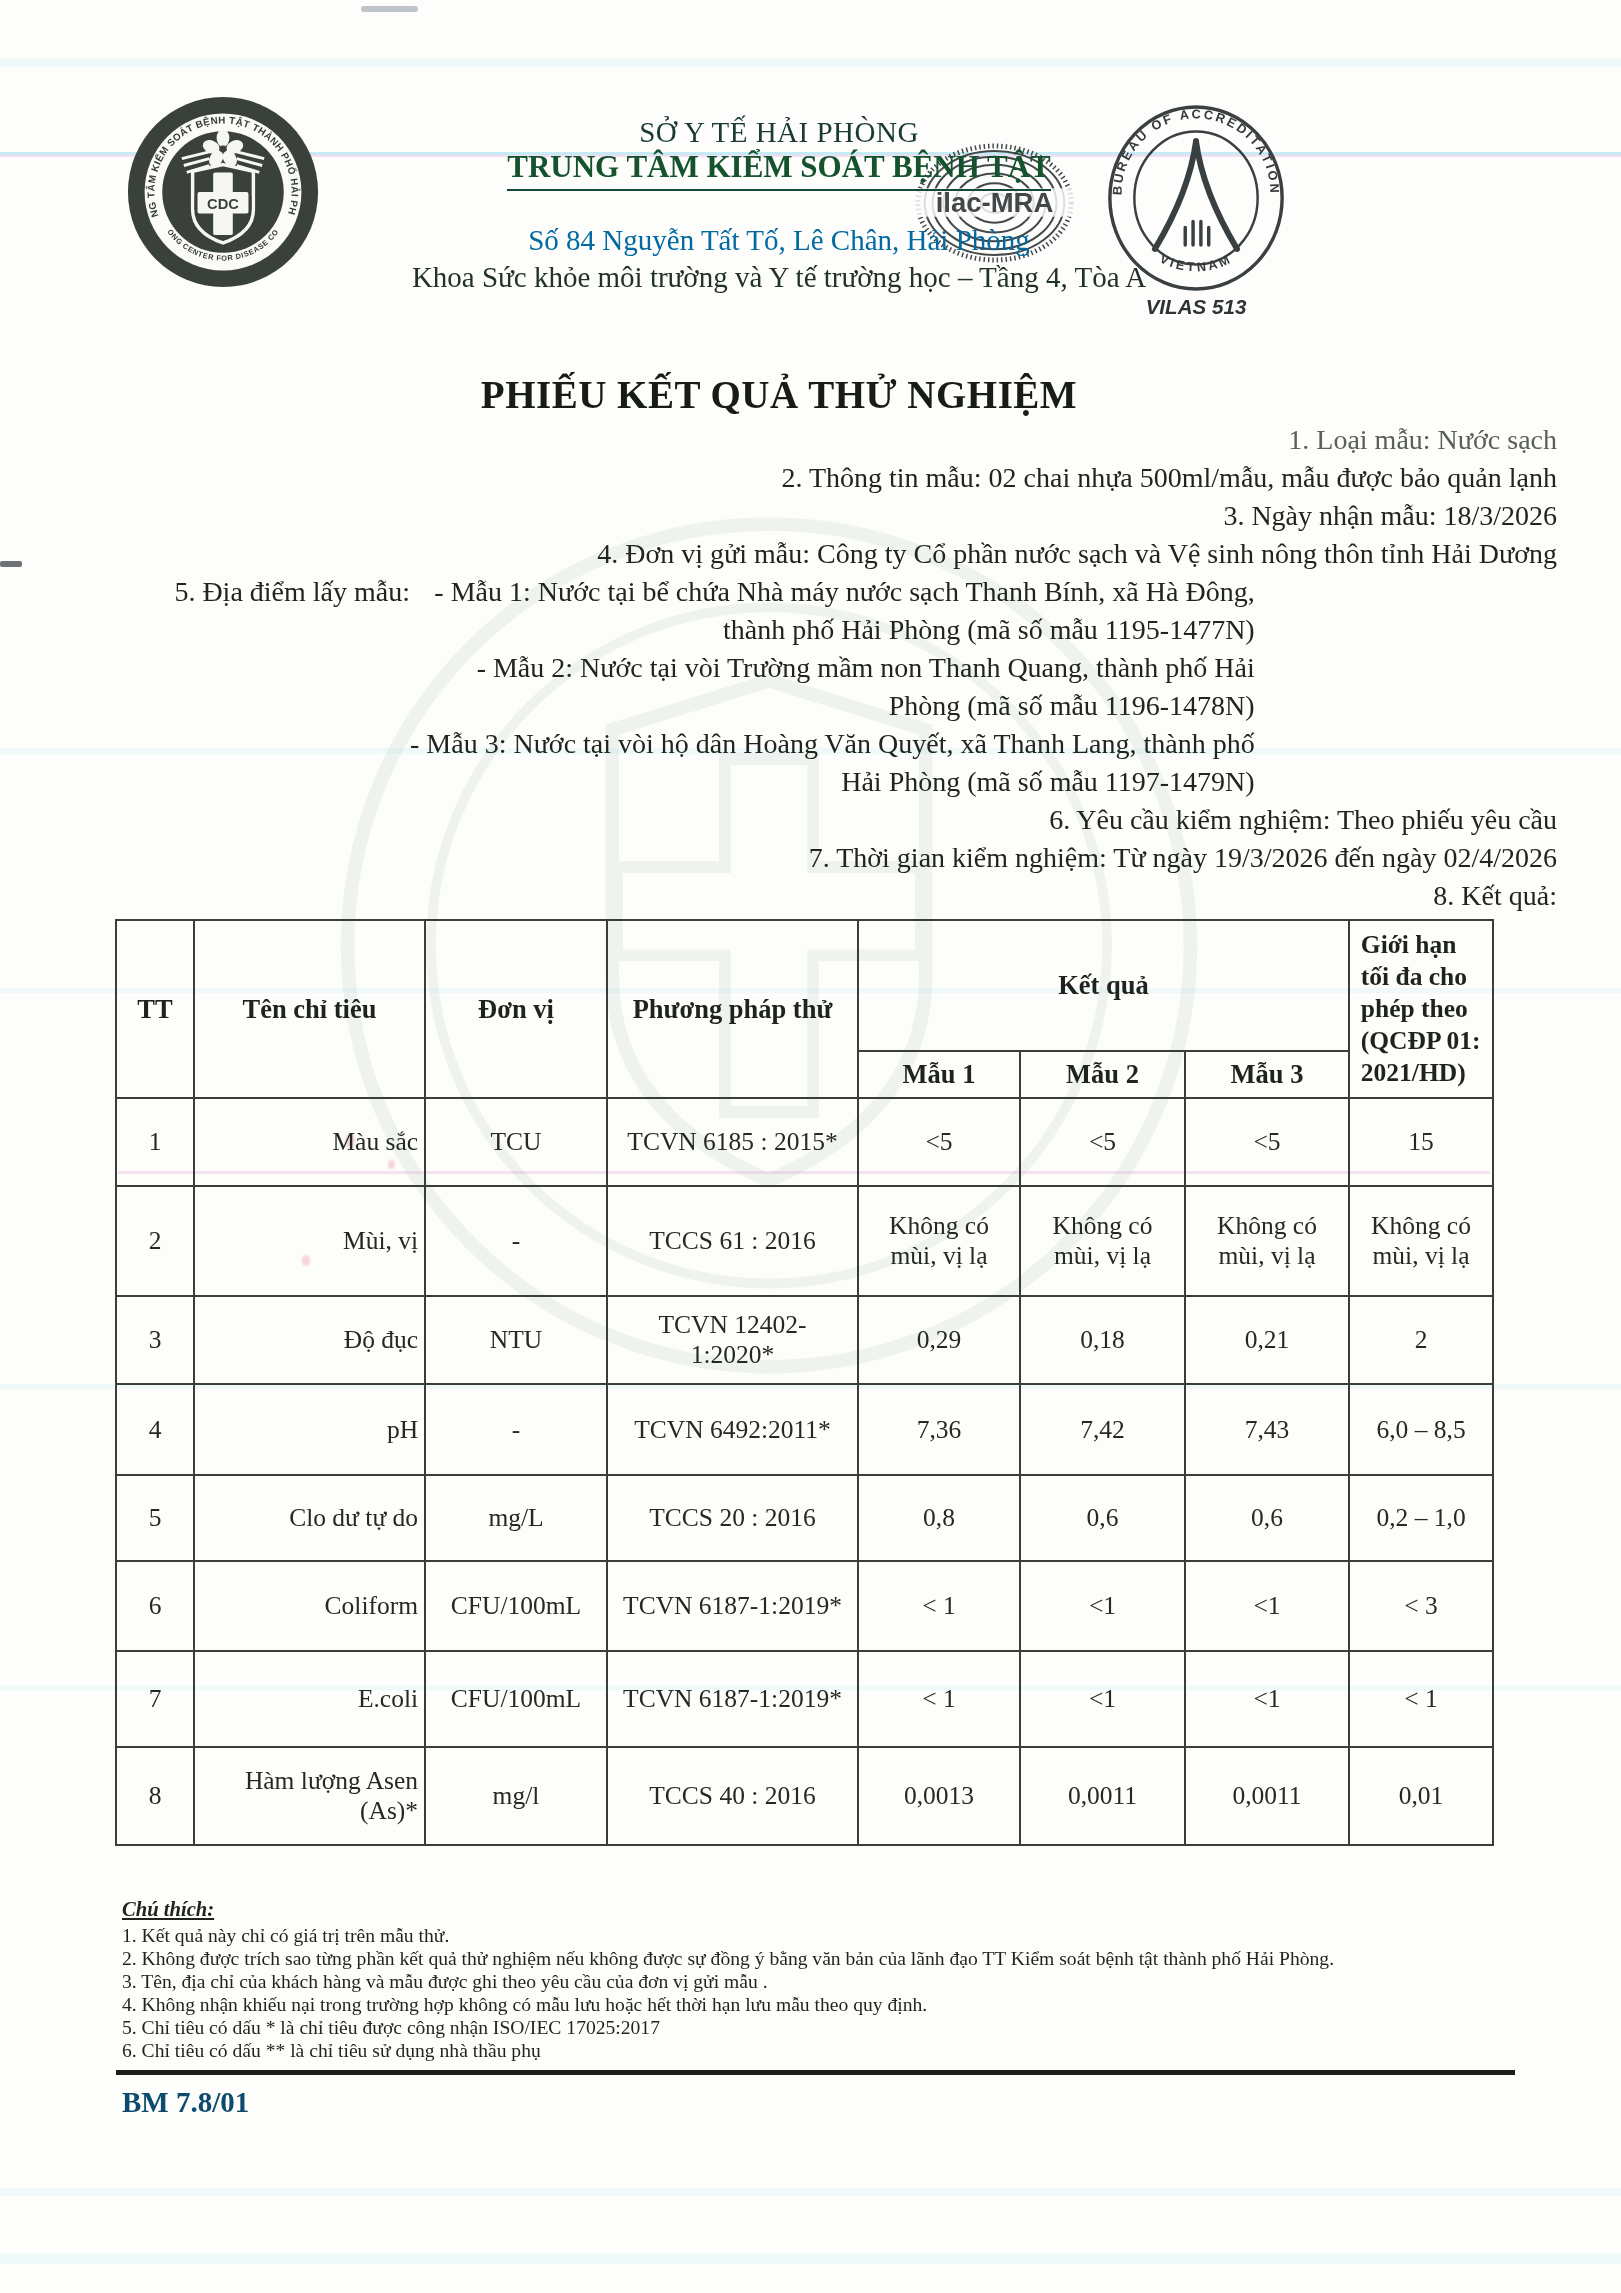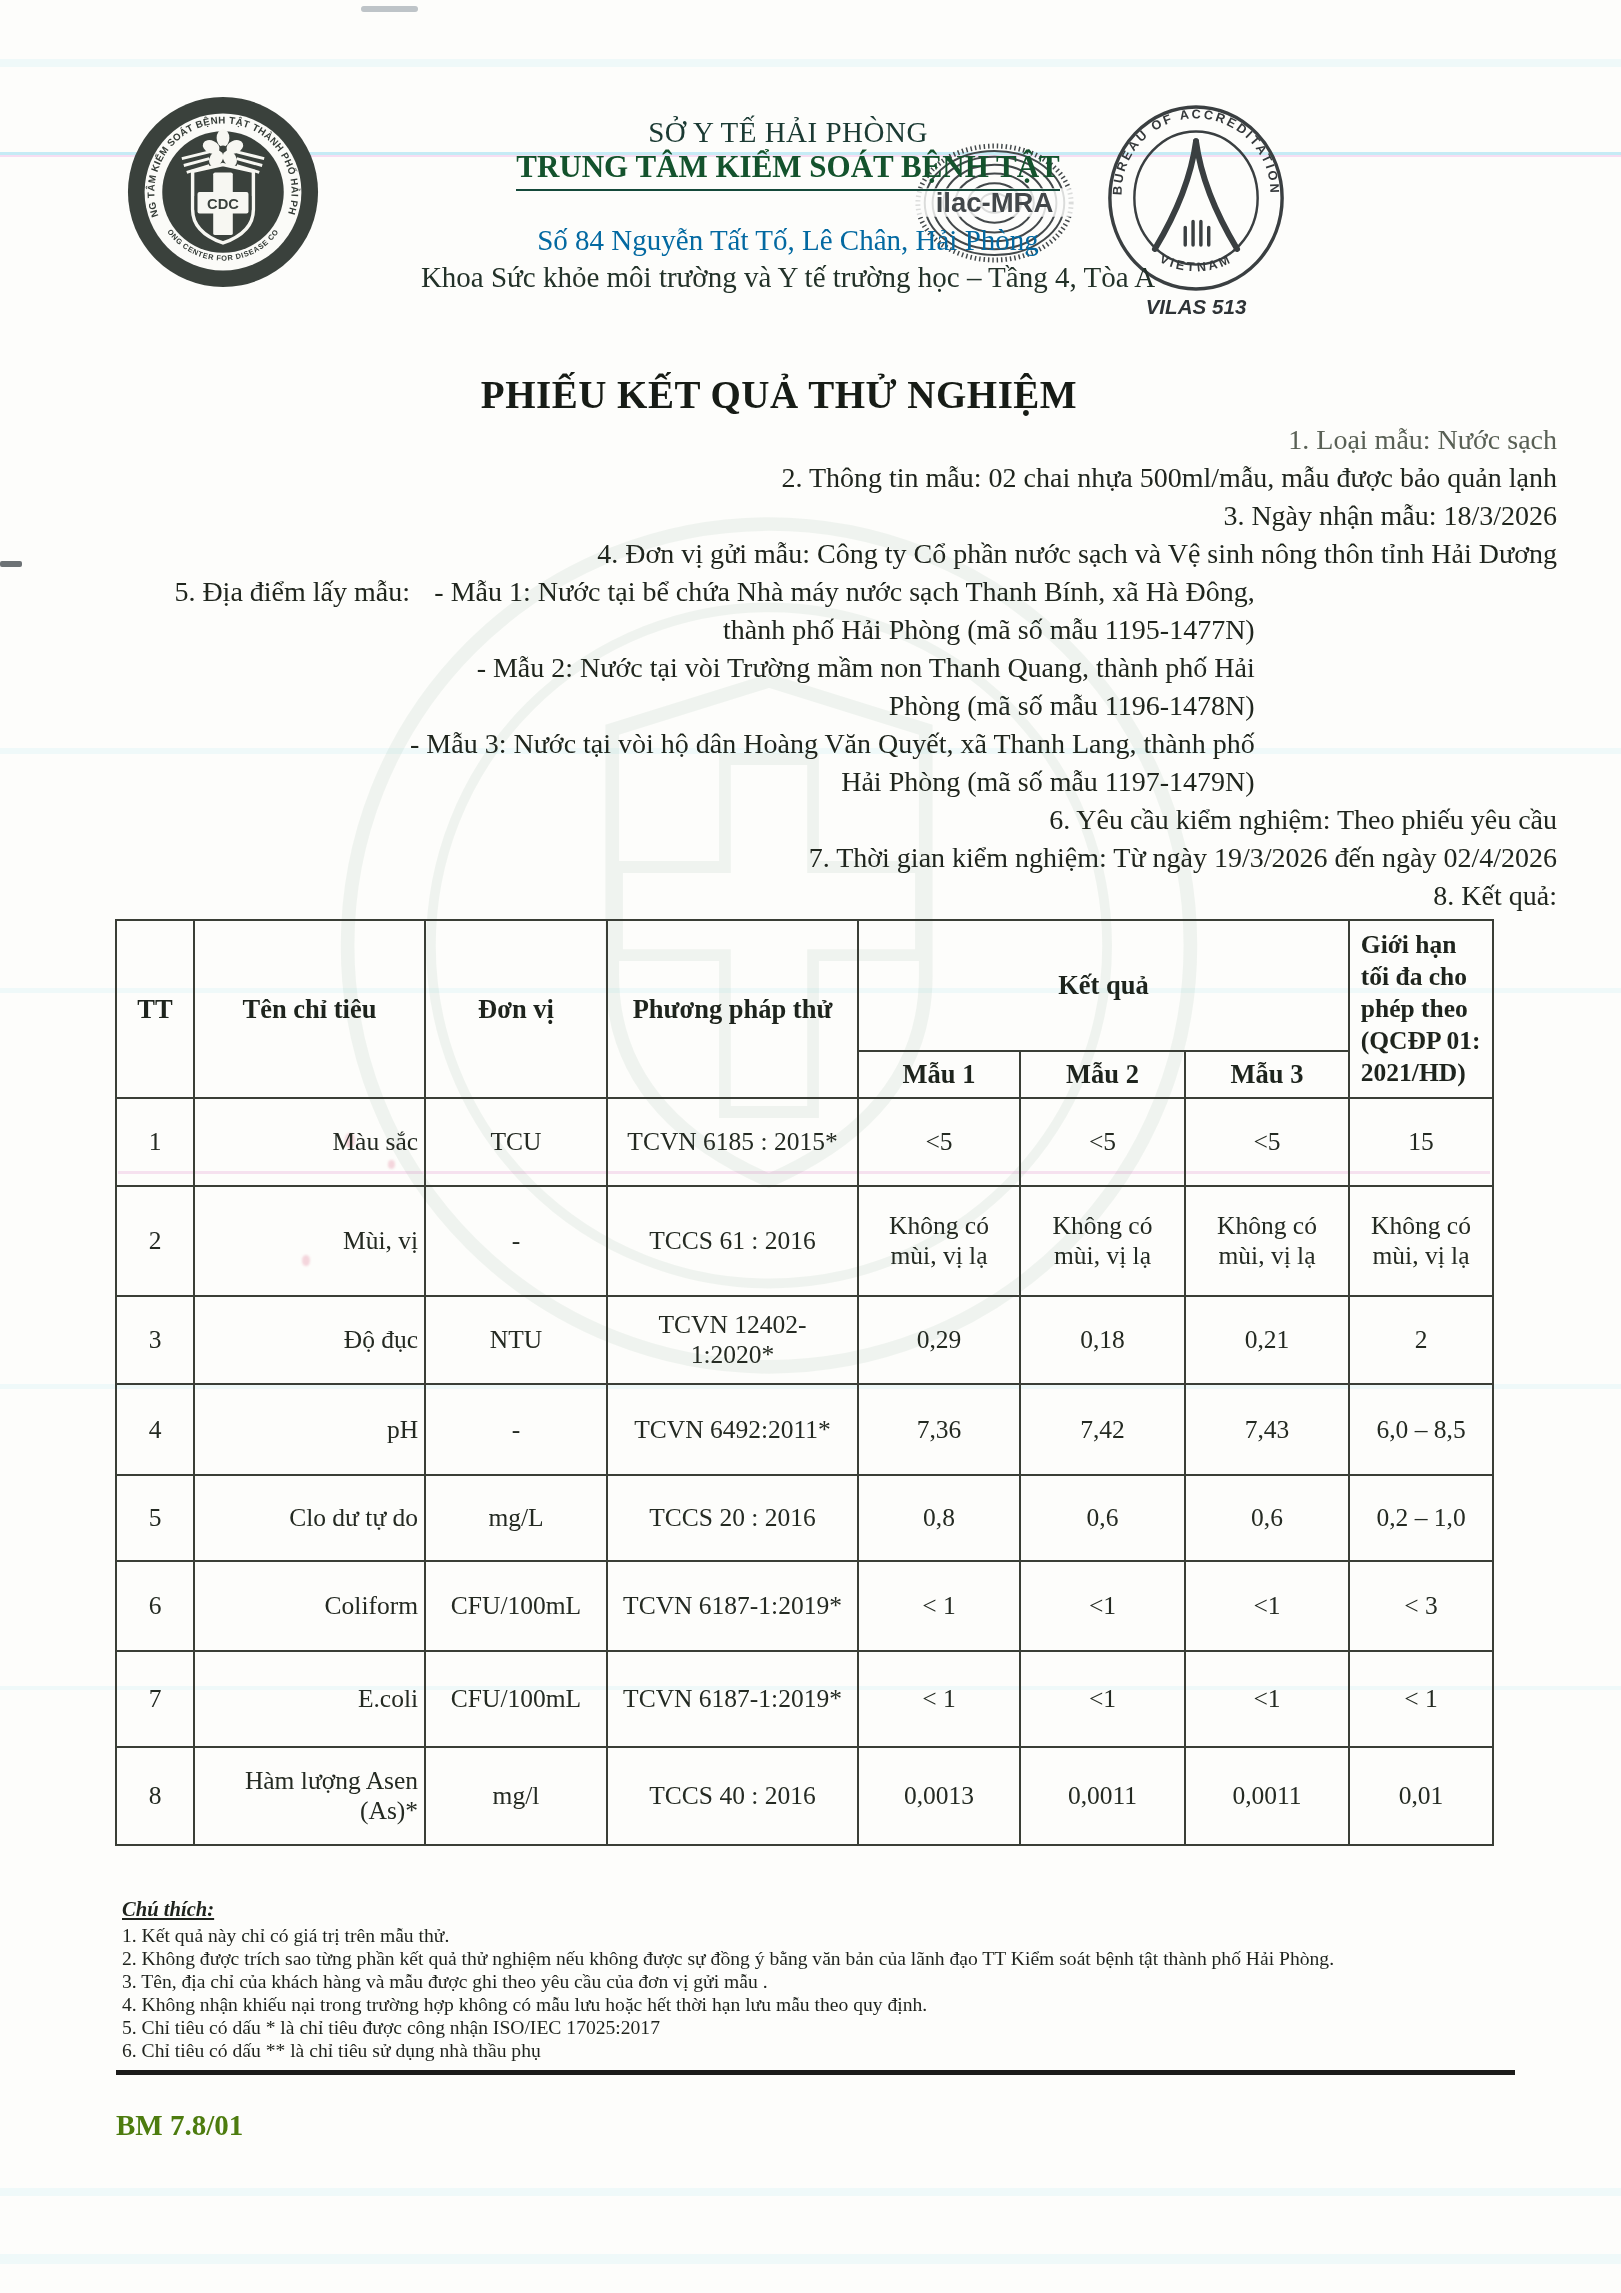--- a/index.html
+++ b/index.html
@@ -15,21 +15,21 @@
   .streak-cyan { left:0; top:152px; width:1621px; height:2.9px; background:rgba(130,212,238,0.45); }
   .streak-magenta { left:0; top:155px; width:1621px; height:2px; background:rgba(236,160,226,0.35); }
   .streak-pink { left:118px; top:1171px; width:1372px; height:2.9px; background:rgba(233,170,215,0.33); }
   .dash-top { left:361px; top:5.9px; width:57px; height:5.9px; background:#b3babe; border-radius:2.9px; opacity:.85; }
   .dash-left { left:0; top:561px; width:21.6px; height:5.9px; background:#6d7275; border-radius:2px; }
   .speck { background:rgba(224,122,150,0.30); border-radius:50%; filter:blur(1px); }
   
   .watermark { position:absolute; left:328px; top:426px; opacity:0.065; z-index:0; }
   
   .seal { position:absolute; left:125px; top:94px; z-index:1; }
-  .org-block { position:absolute; left:396px; top:116px; width:784px; text-align:center; z-index:2; }
+  .org-block { position:absolute; left:387px; top:116px; width:784px; text-align:center; z-index:2; }
   .org-parent { font-size:29px; color:#1b3a33; letter-spacing:0.5px; }
   .org-name { font-size:31px; font-weight:bold; color:#14532d; margin-top:0; }
   .org-name span { border-bottom:2.9px solid #14493a; padding-bottom:4.9px; }
   .org-addr { font-size:29px; color:#0369a1; margin-top:39px; }
   .org-dept { font-size:29px; color:#233229; margin-top:3.9px; white-space:nowrap; }
   .logo-ilac { position:absolute; left:910px; top:143px; z-index:1; }
   .logo-boa { position:absolute; left:1104px; top:102px; z-index:1; }
   .vilas { position:absolute; left:1104px; top:295px; width:184px; text-align:center;
            font-family:"Liberation Sans","DejaVu Sans",sans-serif; font-weight:bold;
            font-size:20.6px; color:#2e3336; z-index:1;font-style:italic; }
@@ -61,22 +61,22 @@
   .result-table tbody tr:nth-child(5) { height:86px; }
   .result-table tbody tr:nth-child(6) { height:90px; }
   .result-table tbody tr:nth-child(7) { height:96px; }
   .result-table tbody tr:nth-child(8) { height:98px; }
   
   .notes { position:absolute; left:122px; top:1898px; width:1402px; z-index:2;
            font-size:19.6px; line-height:23px; color:#1f231d; }
   .notes-title { font-weight:bold; font-style:italic; font-size:20.6px; margin-bottom:2.9px;text-decoration:underline; }
   .footer-rule { position:absolute; left:116px; top:2070px; width:1399px; height:4.9px;
                  background:#1c1c1a; z-index:2; }
-  .form-code { position:absolute; left:116px; top:2086px; font-size:29px; font-weight:bold;
-               color:#4d7c0f; z-index:2;margin-top:23px; }
+  .form-code { position:absolute; left:122px; top:2086px; font-size:29px; font-weight:bold;
+               color:#0c4a6e; z-index:2; }
   svg text { font-family:"Liberation Sans","DejaVu Sans",sans-serif; }
 </style>
 </head>
 <body>
 
 <div class="page">
 
   <div class="artifact band" style="top:59px;height:7.8px;"></div>
   <div class="artifact streak-cyan"></div>
   <div class="artifact streak-magenta"></div>

